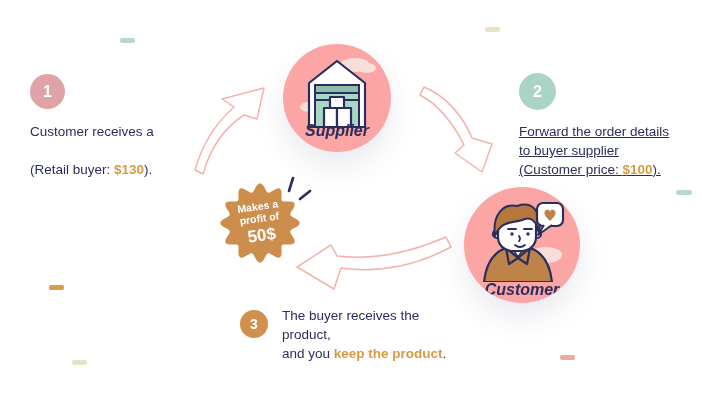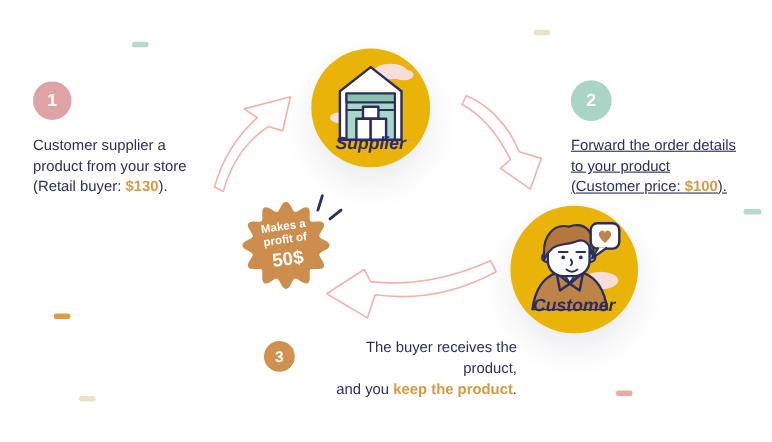--- a/index.html
+++ b/index.html
@@ -10,21 +10,21 @@
   
   .confetti{position:absolute;height:5px;width:15px;border-radius:2px;}
   .c-teal{background:var(--confetti_teal,#b5d9cc);}
   .c-beige{background:var(--confetti_beige,#e8e4c3);}
   .c-orange{background:var(--confetti_orange,#dd9b43);}
   .c-pink{background:var(--confetti_pink,#e8aca5);}
   
   .arrows{position:absolute;left:0;top:0;z-index:2;}
   .arrow{fill:#ffffff;stroke:var(--arrow_pink,#f2b3ac);stroke-width:1.5;stroke-linejoin:round;}
   
-  .node{position:absolute;background:#eab308;border-radius:50%;overflow:hidden;z-index:3;
+  .node{position:absolute;background:#fca5a5;border-radius:50%;overflow:hidden;z-index:3;
         box-shadow:0 14px 30px rgba(43,46,92,.10);}
   .node-label{position:absolute;left:0;right:0;text-align:center;
         font-weight:bold;font-style:italic;font-size:16px;color:var(--navy,#2b2e5c);}
   .node svg{position:absolute;}
   .cloud{fill:var(--cloud_pink,#f7dedb);}
   .fill-white{fill:#fff;stroke:var(--navy,#2b2e5c);stroke-width:2.2;stroke-linejoin:round;}
   .teal-fill{fill:var(--warehouse_teal,#a7d7c7);stroke:var(--navy,#2b2e5c);stroke-width:2;stroke-linejoin:round;}
   .teal-dark{fill:var(--warehouse_teal_dark,#8ac0ae);stroke:var(--navy,#2b2e5c);stroke-width:2;stroke-linejoin:round;}
   .awning{fill:var(--store_awning,#dfa19c);stroke:var(--navy,#2b2e5c);stroke-width:2.2;stroke-linejoin:round;}
   .store-pink{fill:var(--store_pink,#e5aba7);stroke:var(--navy,#2b2e5c);stroke-width:2;stroke-linejoin:round;}
@@ -105,50 +105,50 @@
       <line class="thin" x1="26" y1="31" x2="34" y2="31"></line>
       <line class="thin" x1="42" y1="31" x2="50" y2="31"></line>
       <circle cx="30" cy="36" r="1.7" fill="#2b2e5c"></circle>
       <circle cx="46" cy="36" r="1.7" fill="#2b2e5c"></circle>
       <path class="thin" d="M37,38 q2,3 0,5"></path>
       <path class="thin" d="M33,47 q5,4 10,0"></path>
       <rect class="fill-white" x="55" y="5" width="26" height="23" rx="6" stroke-width="2"></rect>
       <path d="M62,27 L56,37 L70,27" fill="#fff" stroke="#2b2e5c" stroke-width="2" stroke-linejoin="round"></path>
       <path class="heart" d="M68,23 C63,18.5 61,15 63.5,12.5 C65.5,10.5 68,12 68,14 C68,12 70.5,10.5 72.5,12.5 C75,15 73,18.5 68,23 Z"></path>
     </svg>
-    <div class="node-label" style="top:83px;">Customer</div>
+    <div class="node-label" style="top:94px;">Customer</div>
   </div>
 
   <div class="step" style="left:30px;top:74px;width:170px;">
     <div class="step-marker m1" style="position:relative;">
       <span>1</span>
     </div>
     <div class="step-text" style="margin-top:13px;">
-      <span>Customer supplier a</span><br>
-      <span>product from your store</span><br>
+      <span>Customer receives a</span><br>
+      <br>
       <span>(Retail buyer: </span><span class="accent">$130</span><span>).</span>
     </div>
   </div>
 
   <div class="step" style="left:519px;top:73px;width:170px;">
     <div class="step-marker m2" style="position:relative;">
       <span>2</span>
     </div>
     <div class="step-text" style="margin-top:12px;text-decoration:underline;">
       <span>Forward the order details</span><br>
-      <span>to your product</span><br>
+      <span>to buyer supplier</span><br>
       <span>(Customer price: </span><span class="accent">$100</span><span>).</span>
     </div>
   </div>
 
   <div class="step" style="left:240px;top:310px;width:230px;">
     <div class="step-marker m3" style="position:absolute;left:0;top:0;">
       <span>3</span>
     </div>
-    <div class="step-text" style="margin-left:42px;margin-top:-4px;text-align:right;">
+    <div class="step-text" style="margin-left:42px;margin-top:-4px;">
       <span>The buyer receives the product,</span><br>
       <span>and you </span><span class="accent">keep the product</span><span>.</span>
     </div>
   </div>
 
   <div class="profit-badge">
     <svg width="88" height="88" viewBox="0 0 88 88">
       <polygon id="seal-poly" class="seal" points="83.7,44.0 83.1,45.7 81.5,47.3 79.2,48.6 76.9,49.8 75.1,50.9 74.2,52.1 74.4,53.6 75.4,55.4 76.8,57.6 78.1,59.9 78.7,62.1 78.4,63.8 77.0,65.0 74.8,65.6 72.2,65.6 69.6,65.5 67.5,65.5 66.1,66.1 65.5,67.5 65.5,69.6 65.6,72.2 65.6,74.8 65.0,77.0 63.9,78.4 62.1,78.7 59.9,78.1 57.6,76.8 55.4,75.4 53.6,74.4 52.1,74.2 50.9,75.1 49.8,76.9 48.6,79.2 47.3,81.5 45.7,83.1 44.0,83.7 42.3,83.1 40.7,81.5 39.4,79.2 38.2,76.9 37.1,75.1 35.9,74.2 34.4,74.4 32.6,75.4 30.4,76.8 28.1,78.1 25.9,78.7 24.2,78.4 23.0,77.0 22.4,74.8 22.4,72.2 22.5,69.6 22.5,67.5 21.9,66.1 20.5,65.5 18.4,65.5 15.8,65.6 13.2,65.6 11.0,65.0 9.6,63.8 9.3,62.1 9.9,59.9 11.2,57.6 12.6,55.4 13.6,53.6 13.8,52.1 12.9,50.9 11.1,49.8 8.8,48.6 6.5,47.3 4.9,45.7 4.3,44.0 4.9,42.3 6.5,40.7 8.8,39.4 11.1,38.2 12.9,37.1 13.8,35.9 13.6,34.4 12.6,32.6 11.2,30.4 9.9,28.1 9.3,25.9 9.6,24.1 11.0,23.0 13.2,22.4 15.8,22.4 18.4,22.5 20.5,22.5 21.9,21.9 22.5,20.5 22.5,18.4 22.4,15.8 22.4,13.2 23.0,11.0 24.1,9.6 25.9,9.3 28.1,9.9 30.4,11.2 32.6,12.6 34.4,13.6 35.9,13.8 37.1,12.9 38.2,11.1 39.4,8.8 40.7,6.5 42.3,4.9 44.0,4.3 45.7,4.9 47.3,6.5 48.6,8.8 49.8,11.1 50.9,12.9 52.1,13.8 53.6,13.6 55.4,12.6 57.6,11.2 59.9,9.9 62.1,9.3 63.9,9.6 65.0,11.0 65.6,13.2 65.6,15.8 65.5,18.4 65.5,20.5 66.1,21.9 67.5,22.5 69.6,22.5 72.2,22.4 74.8,22.4 77.0,23.0 78.4,24.1 78.7,25.9 78.1,28.1 76.8,30.4 75.4,32.6 74.4,34.4 74.2,35.9 75.1,37.1 76.9,38.2 79.2,39.4 81.5,40.7 83.1,42.3"></polygon>
     </svg>
     <div class="badge-text">

